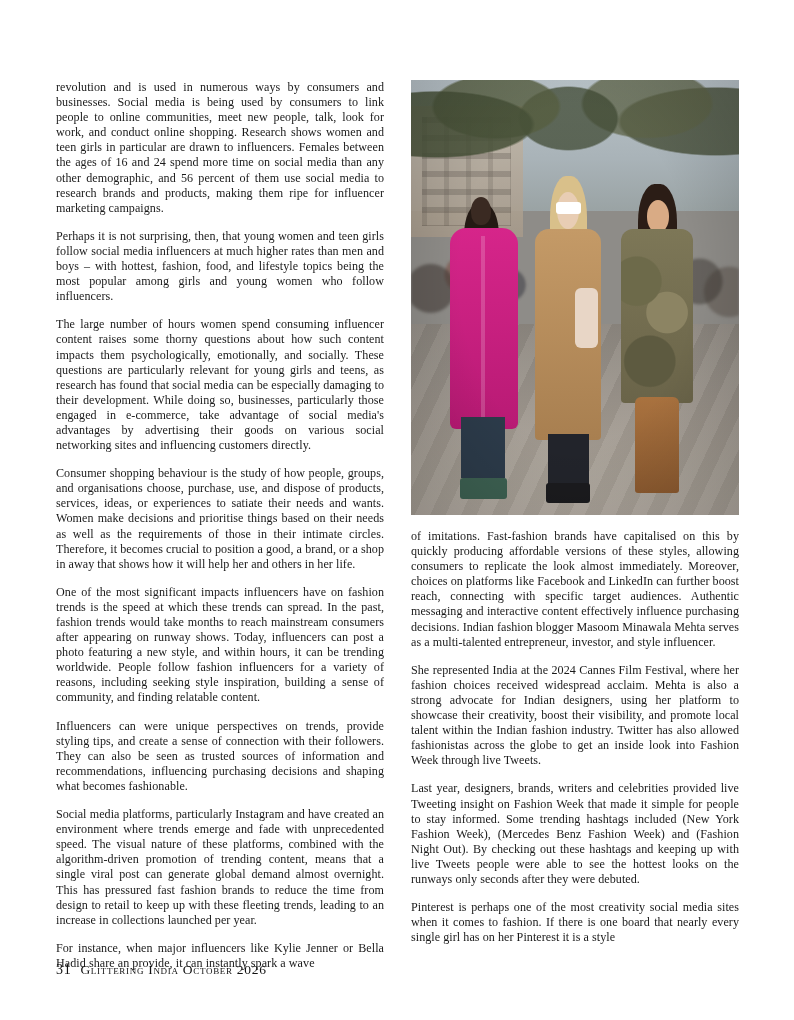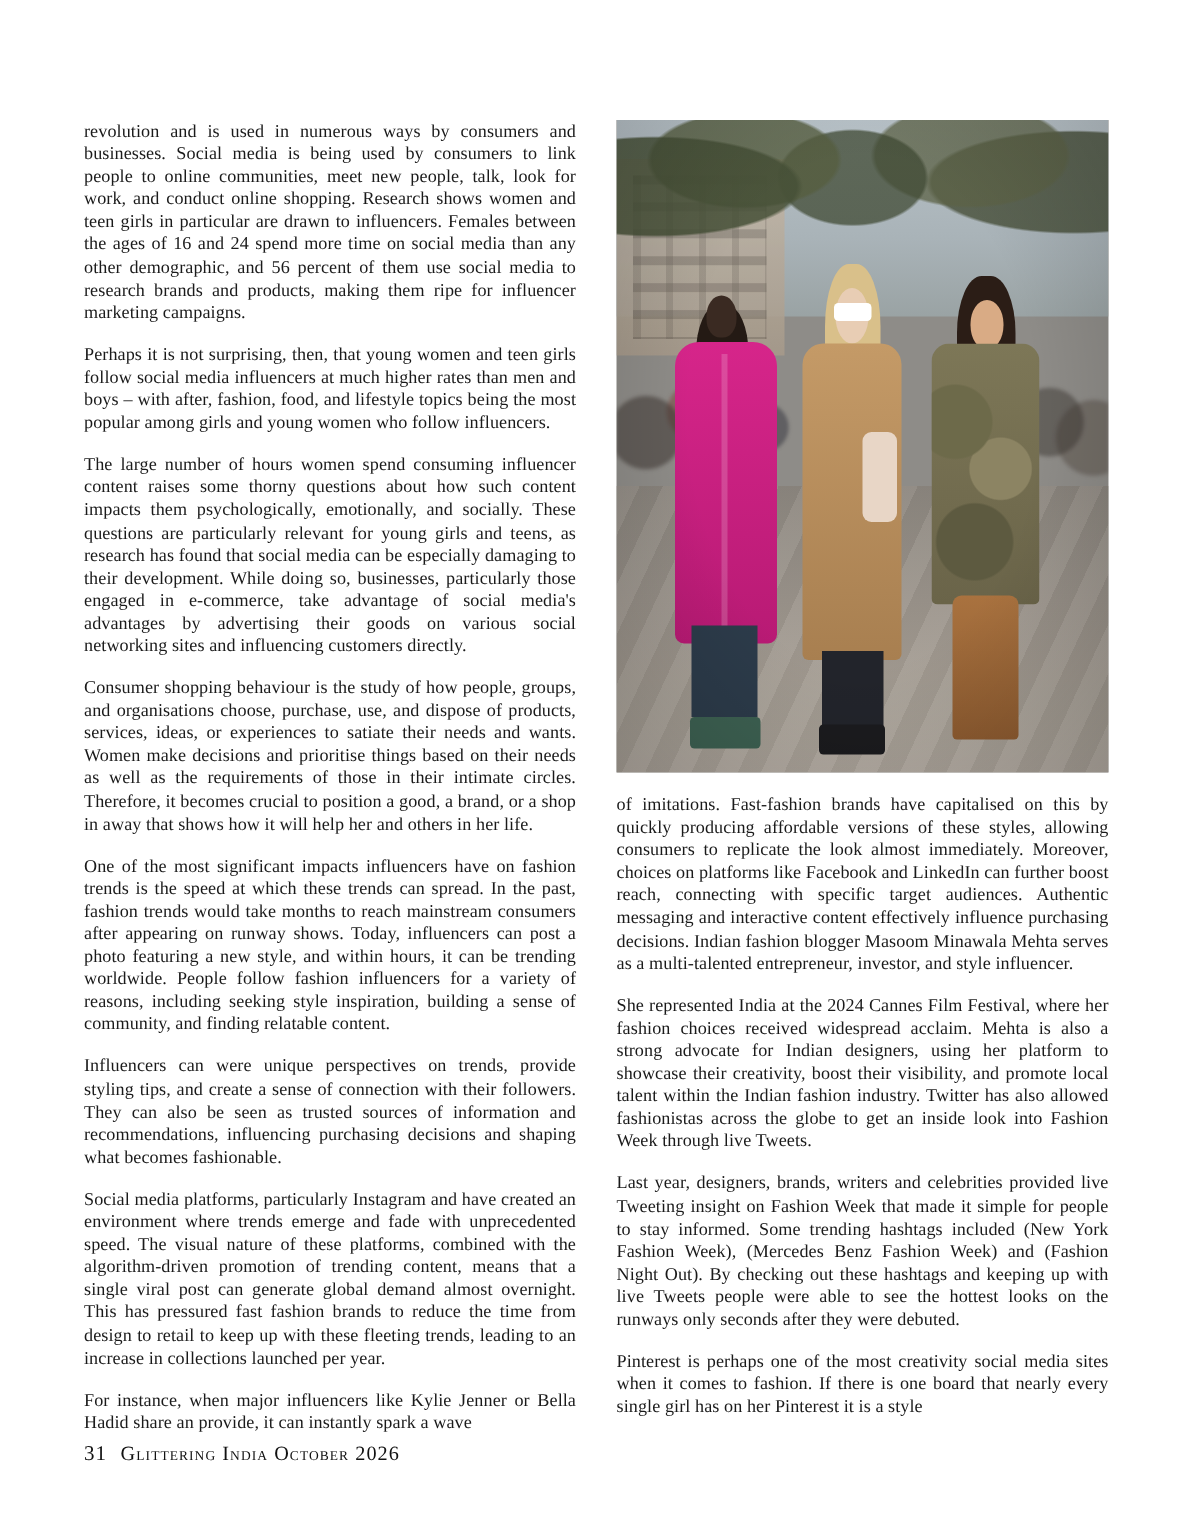--- a/index.html
+++ b/index.html
@@ -141,21 +141,21 @@
   }
 </style>
 </head>
 <body>
 
 <div class="page">
   <div class="columns">
 
     <div class="col">
       <p class="para">revolution and is used in numerous ways by consumers and businesses. Social media is being used by consumers to link people to online communities, meet new people, talk, look for work, and conduct online shopping. Research shows women and teen girls in particular are drawn to influencers. Females between the ages of 16 and 24 spend more time on social media than any other demographic, and 56 percent of them use social media to research brands and products, making them ripe for influencer marketing campaigns.</p>
-      <p class="para">Perhaps it is not surprising, then, that young women and teen girls follow social media influencers at much higher rates than men and boys – with after, fashion, food, and lifestyle topics being the most popular among girls and young women who follow influencers.</p>
+      <p class="para">Perhaps it is not surprising, then, that young women and teen girls follow social media influencers at much higher rates than men and boys – with hottest, fashion, food, and lifestyle topics being the most popular among girls and young women who follow influencers.</p>
       <p class="para">The large number of hours women spend consuming influencer content raises some thorny questions about how such content impacts them psychologically, emotionally, and socially. These questions are particularly relevant for young girls and teens, as research has found that social media can be especially damaging to their development. While doing so, businesses, particularly those engaged in e-commerce, take advantage of social media's advantages by advertising their goods on various social networking sites and influencing customers directly.</p>
       <p class="para">Consumer shopping behaviour is the study of how people, groups, and organisations choose, purchase, use, and dispose of products, services, ideas, or experiences to satiate their needs and wants. Women make decisions and prioritise things based on their needs as well as the requirements of those in their intimate circles. Therefore, it becomes crucial to position a good, a brand, or a shop in away that shows how it will help her and others in her life.</p>
       <p class="para">One of the most significant impacts influencers have on fashion trends is the speed at which these trends can spread. In the past, fashion trends would take months to reach mainstream consumers after appearing on runway shows. Today, influencers can post a photo featuring a new style, and within hours, it can be trending worldwide. People follow fashion influencers for a variety of reasons, including seeking style inspiration, building a sense of community, and finding relatable content.</p>
       <p class="para">Influencers can were unique perspectives on trends, provide styling tips, and create a sense of connection with their followers. They can also be seen as trusted sources of information and recommendations, influencing purchasing decisions and shaping what becomes fashionable.</p>
       <p class="para">Social media platforms, particularly Instagram and have created an environment where trends emerge and fade with unprecedented speed. The visual nature of these platforms, combined with the algorithm-driven promotion of trending content, means that a single viral post can generate global demand almost overnight. This has pressured fast fashion brands to reduce the time from design to retail to keep up with these fleeting trends, leading to an increase in collections launched per year.</p>
       <p class="para">For instance, when major influencers like Kylie Jenner or Bella Hadid share an provide, it can instantly spark a wave</p>
     </div>
 
     <div class="col">
       <div class="photo">

